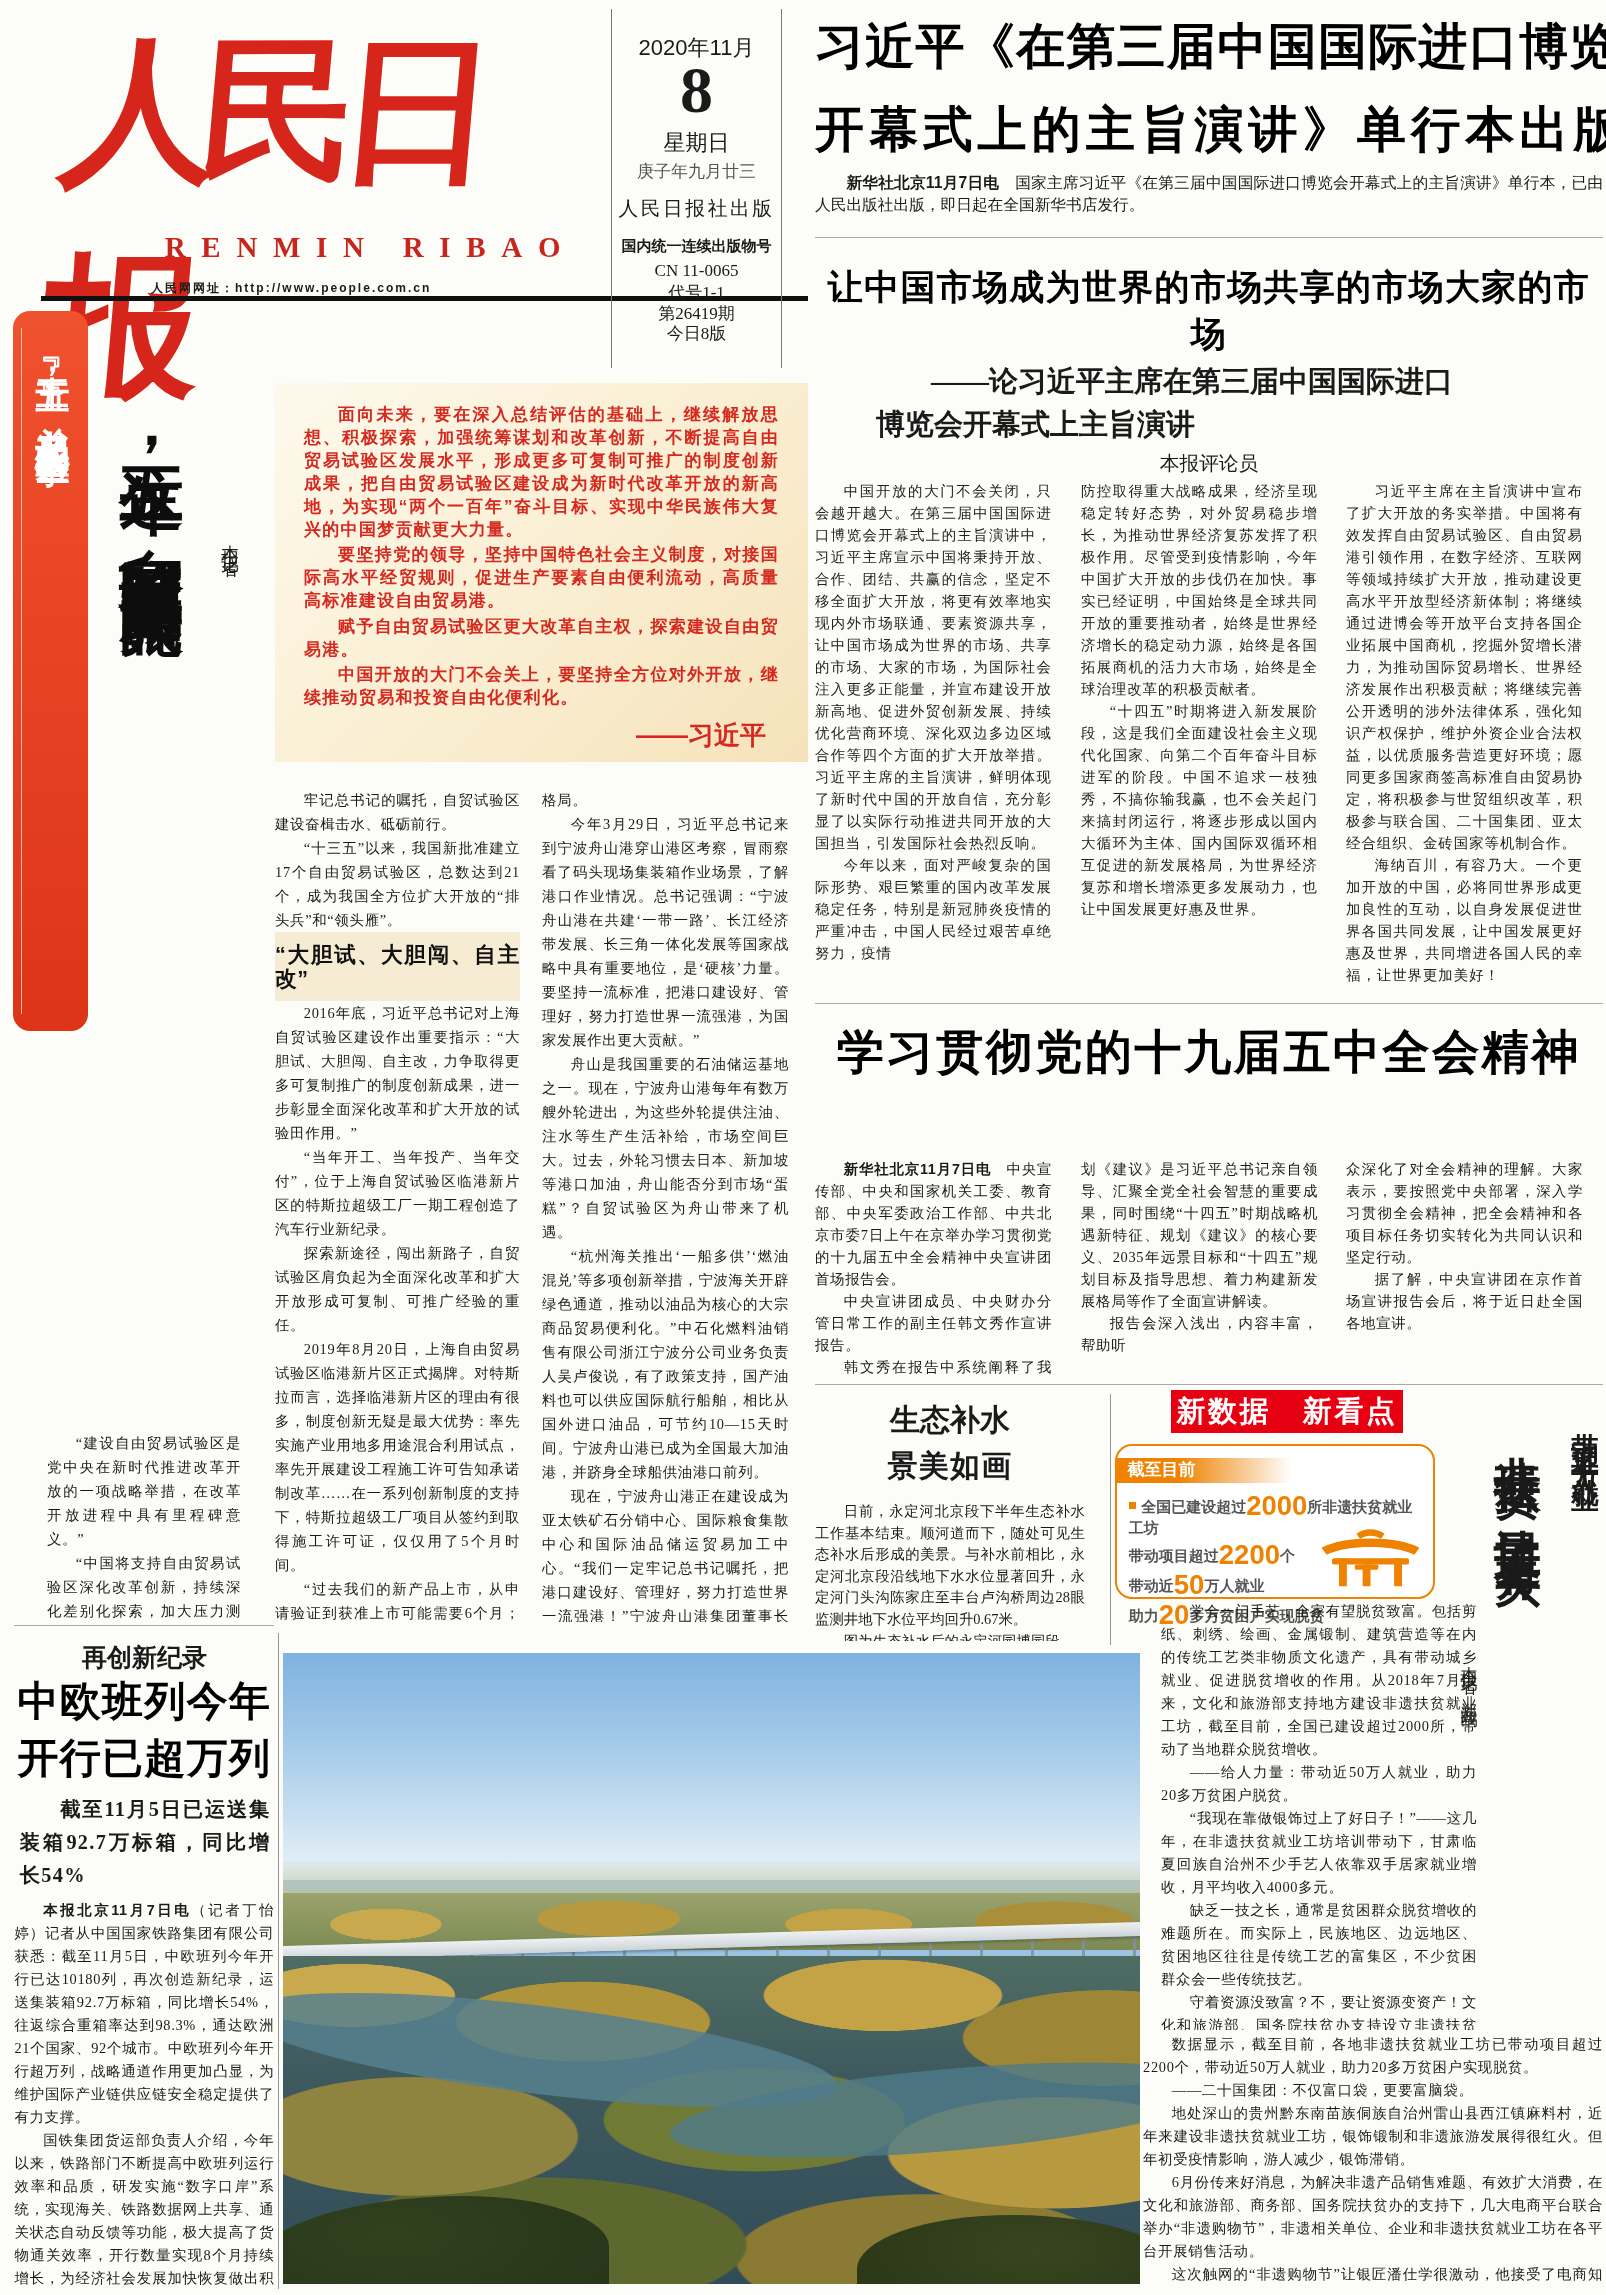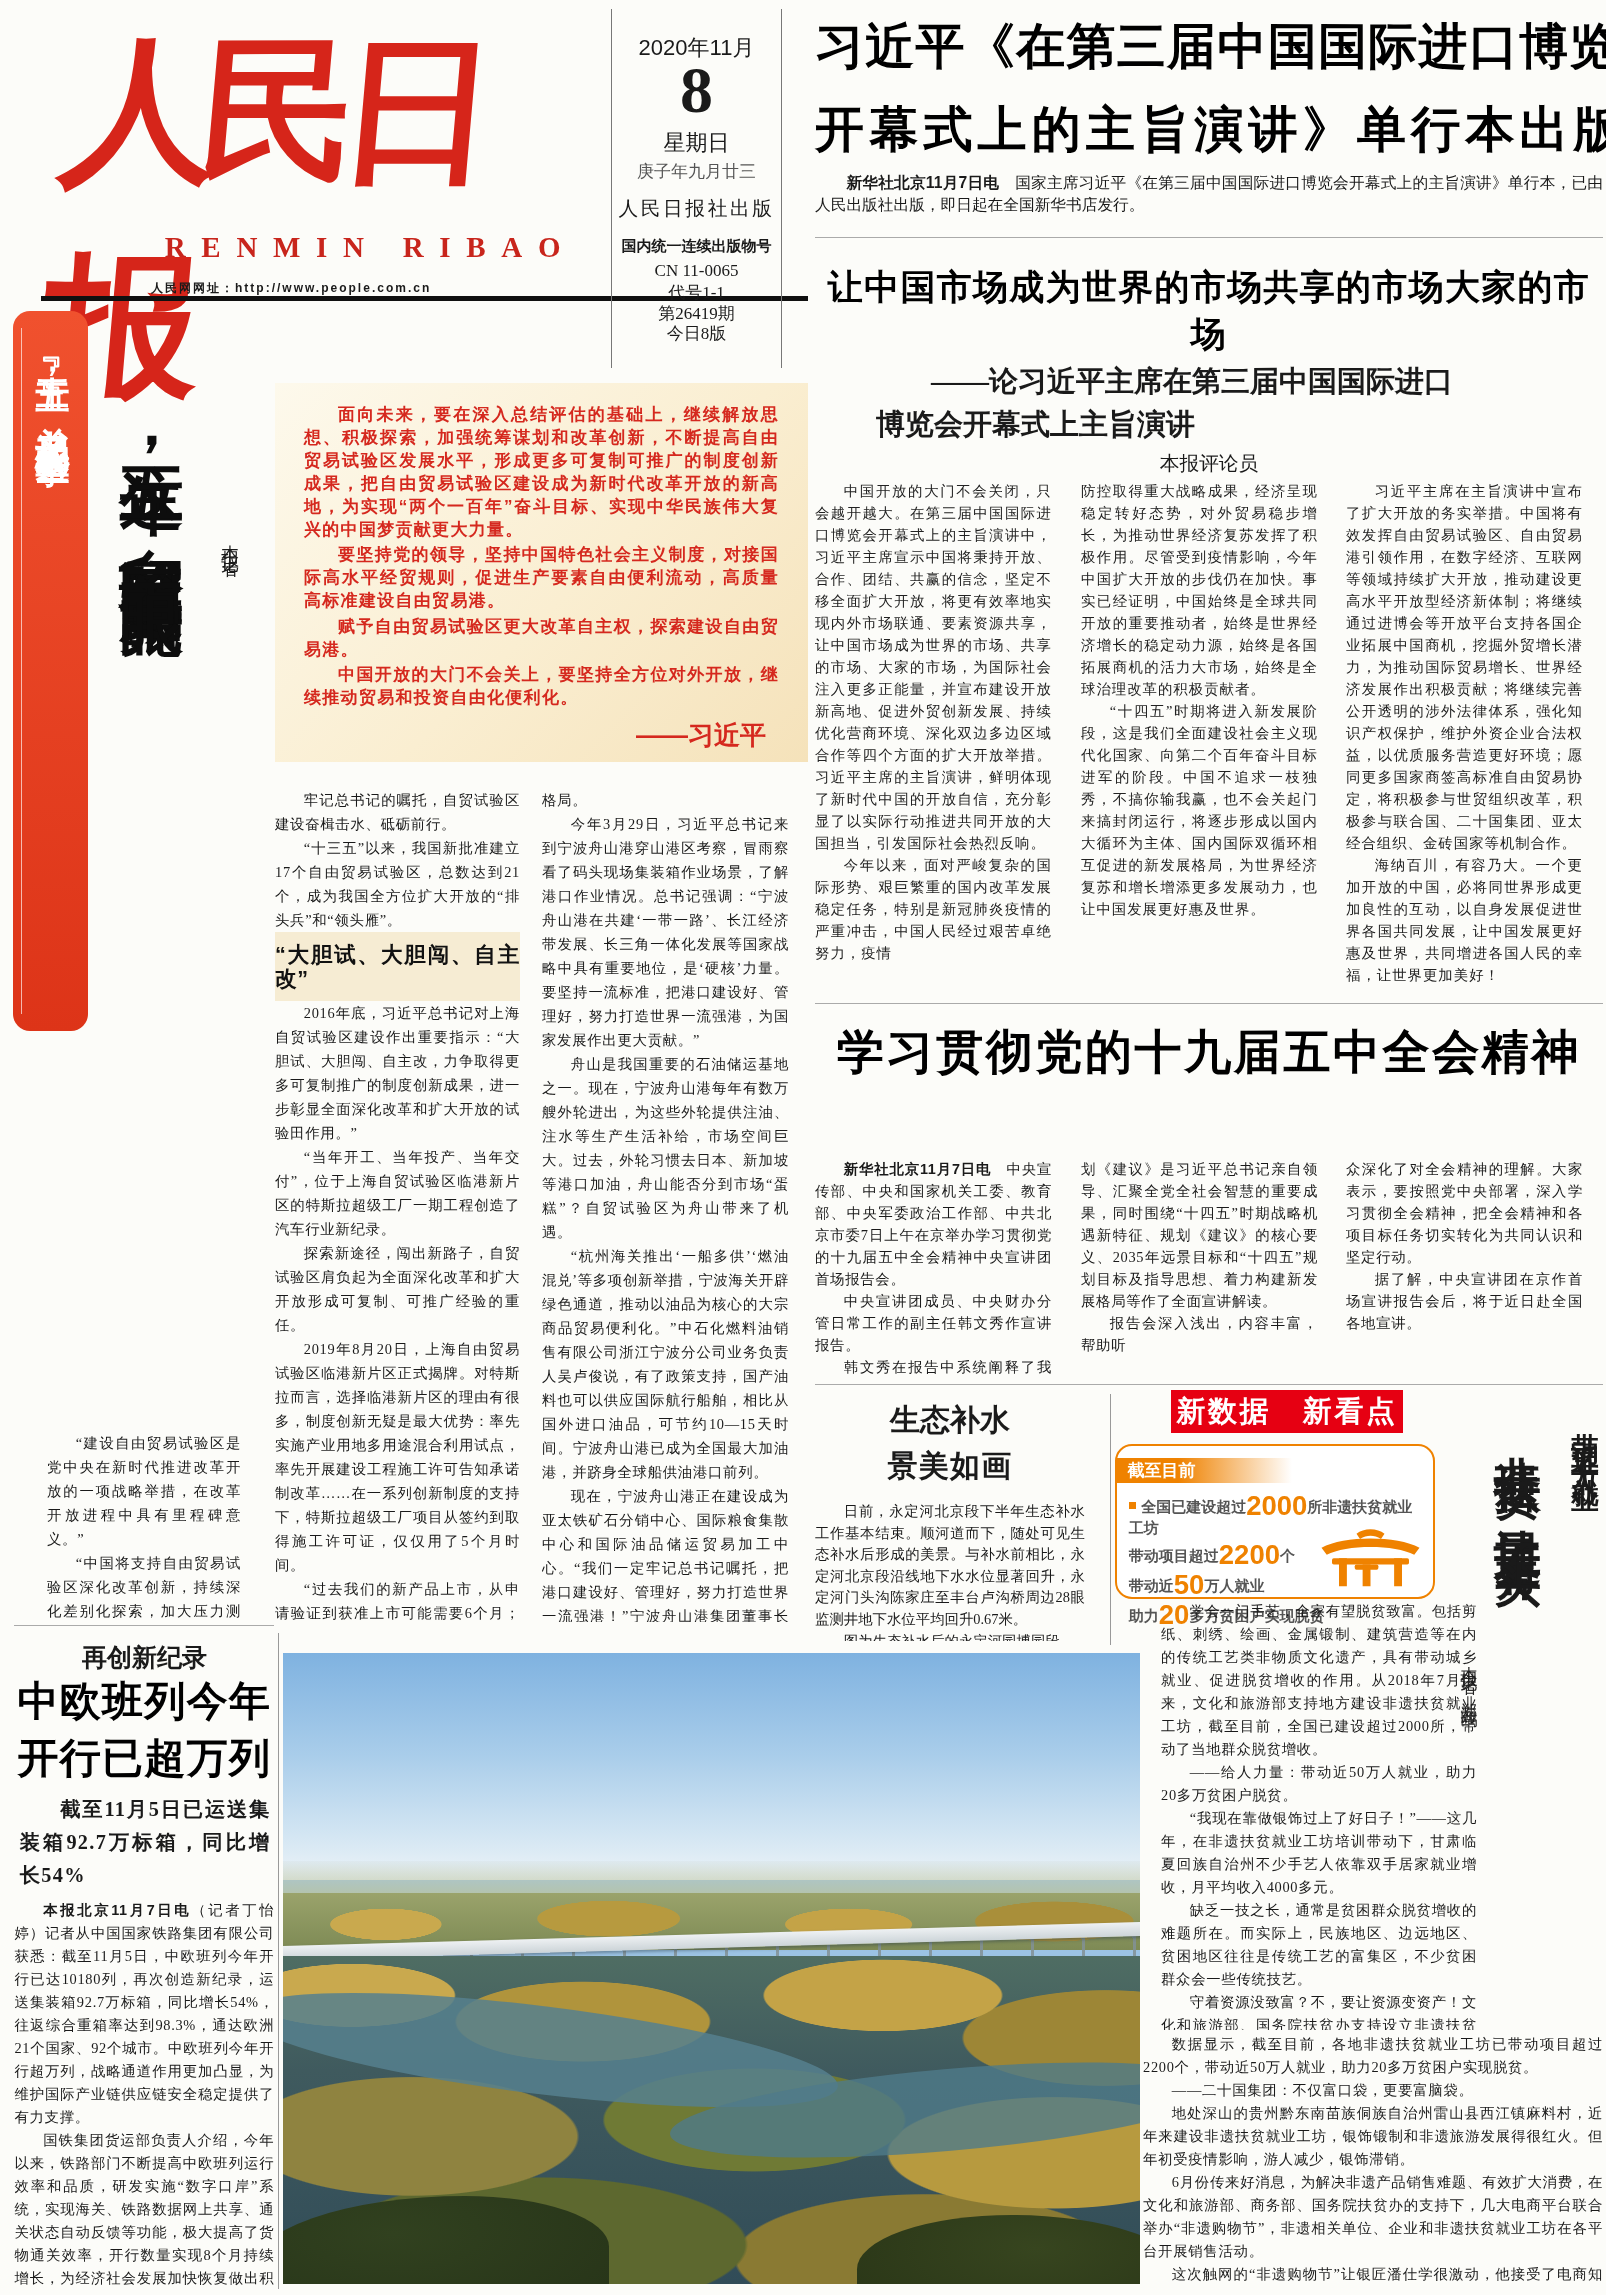--- a/index.html
+++ b/index.html
@@ -74,21 +74,21 @@
   #eco-body{left:815px;top:1501px;width:270px;height:140px;font-size:14.4px;line-height:21.6px;}
   #vrule-eco{left:1110px;top:1394px;width:1.3px;height:251px;background:#999;}
 
   
   #nd-title{left:1171px;top:1390px;width:232px;height:43px;background:#e60012;color:#fff;
     font-family:var(--sans);font-weight:900;font-size:29px;line-height:43px;text-align:center;letter-spacing:2.6px;}
   #nd-box{left:1115px;top:1444px;width:316px;height:151px;border:2px solid var(--orange);
     border-radius:17px;background:#fff;}
   #nd-header{position:absolute;left:0;top:11.8px;width:164px;height:25px;
     background:linear-gradient(90deg,var(--orange) 35%,rgba(246,166,77,0));color:#fff;
-    font-family:Liberation Sans, sans-serif;font-weight:700;font-size:17px;line-height:25px;padding-left:10.5px;}
+    font-family:Liberation Mono, monospace;font-weight:700;font-size:17px;line-height:25px;padding-left:10.5px;}
   #nd-stats{position:absolute;left:11.8px;top:43px;width:295px;font-family:var(--sans);}
   #nd-stats .row{margin:2.6px 0;font-size:15px;font-weight:700;color:#555;}
   .nd-num{font-size:27.5px;font-weight:800;color:var(--orange);line-height:1;vertical-align:-3.3px;letter-spacing:0;}
   .bullet{display:inline-block;width:7.2px;height:7.2px;background:var(--orange);margin-right:5.2px;vertical-align:2.6px;}
   #nd-paifang{position:absolute;right:10.5px;bottom:9.2px;width:105px;height:63px;}
 
   
   #her-kicker{left:1564px;top:1410px;width:39px;height:380px;font-size:27.5px;font-weight:600;letter-spacing:6.6px;}
   #her-head{left:1484px;top:1418px;width:66px;height:630px;font-size:47px;font-weight:900;letter-spacing:5.2px;}
   #her-byline{left:1457px;top:1653px;width:23.6px;height:210px;font-size:17px;letter-spacing:3.9px;color:#222;}

